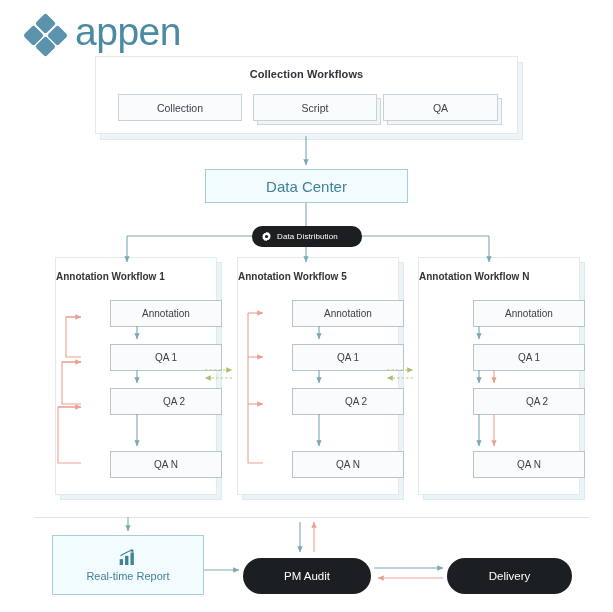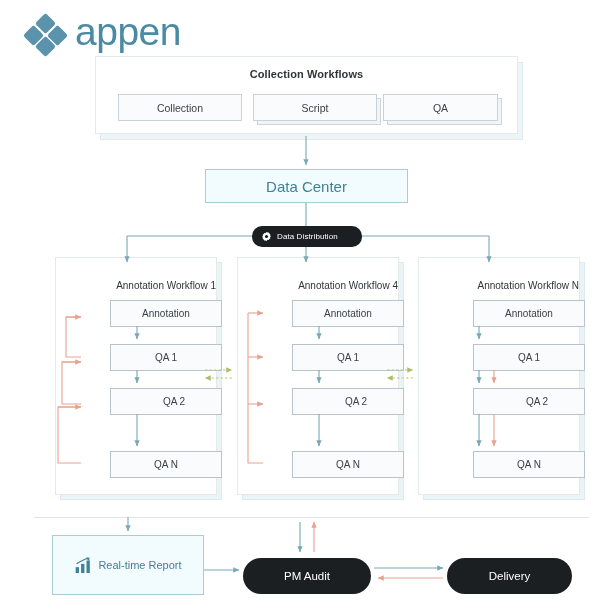--- a/index.html
+++ b/index.html
@@ -128,23 +128,23 @@
   .wf {
     position: absolute;
     top: 257px; width: 162px; height: 238px;
     background: #ffffff; border: 1px solid #e4eaec;
     z-index: 2;
   }
   #wf1 { left: 55px;  } #wf1s { left: 60px;  }
   #wf2 { left: 237px; } #wf2s { left: 242px; }
   #wf3 { left: 418px; } #wf3s { left: 423px; }
   .wf-title {
-    position: absolute; left: 0; right: 0; top: 22px;
-    text-align: right;
-    font-size: 10px; font-weight: normal; color: #2e3439;
+    position: absolute; left: 0; right: 0; top: 13px;
+    text-align: left;
+    font-size: 10px; font-weight: bold; color: #2e3439;
   }
   .stage {
     position: absolute;
     left: 26px; width: 112px; height: 27px;
     background: #fafbfc; border: 1px solid #b9c3ca;
     display: flex; align-items: center; justify-content: center;
     font-size: 10px; color: #3a4147;
     z-index: 4;
     margin-left: 28px;
   }
@@ -163,21 +163,21 @@
   #divider {
     position: absolute; left: 34px; top: 517px; width: 555px; height: 1px;
     background: #e0e4e6; z-index: 1;
   }
 
   
   #rt-report {
     position: absolute;
     left: 52px; top: 535px; width: 152px; height: 60px;
     background: #f2fbfd; border: 1px solid #a9cdd8;
-    display: flex; align-items: center; justify-content: center;
+    display: flex; flex-direction: column; align-items: center; justify-content: center;
     gap: 4px; z-index: 3;
   }
   #rt-report .lbl { font-size: 11px; color: #3e8296; }
 
   
   .bpill {
     position: absolute;
     height: 36px; background: #1c1f22; border-radius: 18px;
     display: flex; align-items: center; justify-content: center;
     color: #ffffff; font-size: 11.5px; z-index: 6;
@@ -227,21 +227,21 @@
   <div class="wf" id="wf1">
     <div class="wf-title">Annotation Workflow 1</div>
     <div class="stage s0">Annotation</div>
     <div class="stage s1">QA 1</div>
     <div class="stage s2">QA 2</div>
     <div class="stage s3">QA N</div>
   </div>
 
   <div class="wf-shadow" id="wf2s"></div>
   <div class="wf" id="wf2">
-    <div class="wf-title">Annotation Workflow 4</div>
+    <div class="wf-title">Annotation Workflow 5</div>
     <div class="stage s0">Annotation</div>
     <div class="stage s1">QA 1</div>
     <div class="stage s2">QA 2</div>
     <div class="stage s3">QA N</div>
   </div>
 
   <div class="wf-shadow" id="wf3s"></div>
   <div class="wf" id="wf3">
     <div class="wf-title">Annotation Workflow N</div>
     <div class="stage s0">Annotation</div>

